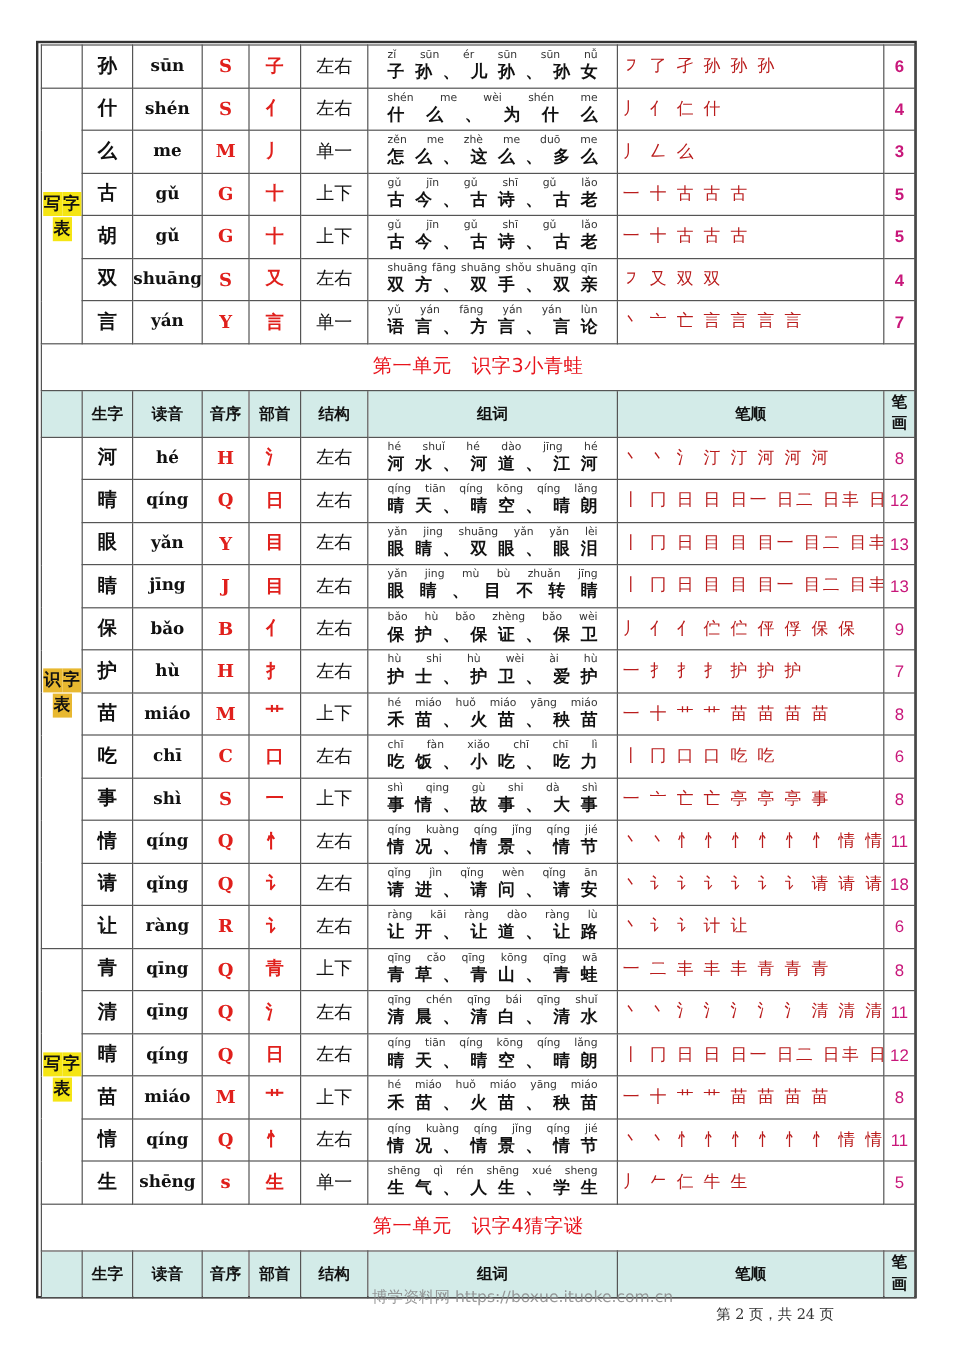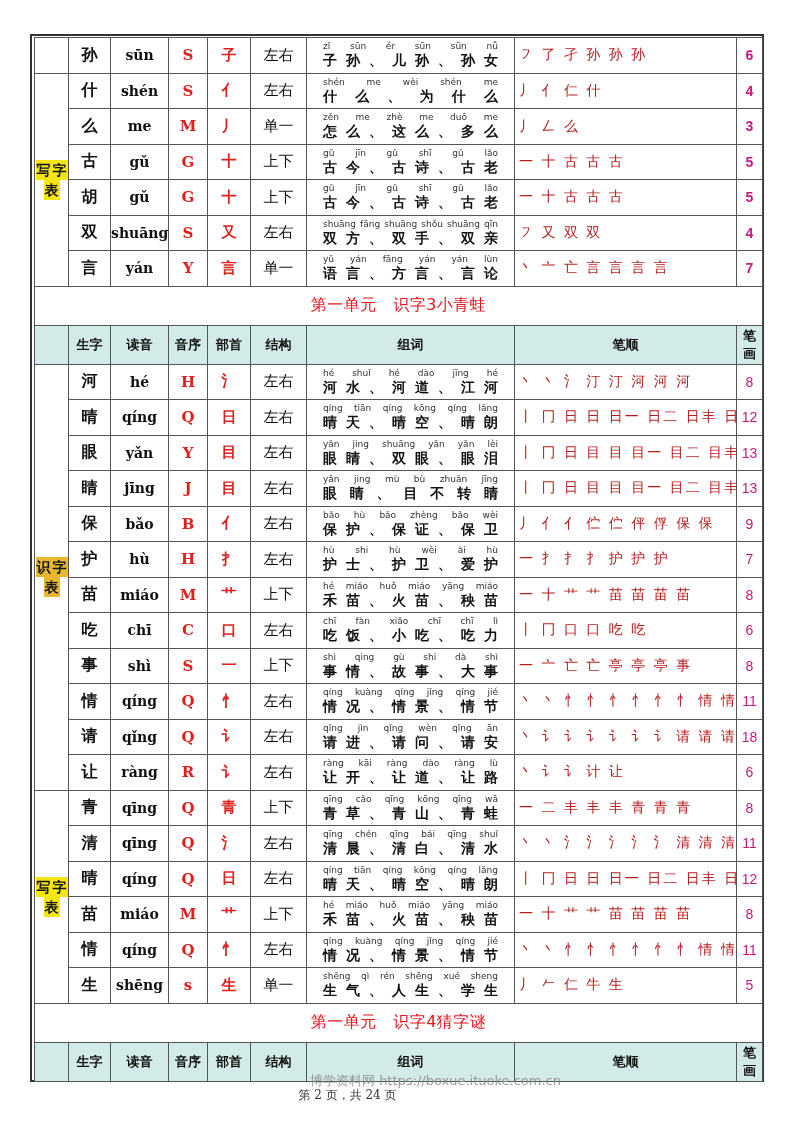--- a/index.html
+++ b/index.html
@@ -21,21 +21,21 @@
   .cnt { font-family:"Liberation Sans", sans-serif; font-size:14px; color:#c8177a; }
   .cnt.bold { font-weight:bold; }
   .side { vertical-align:middle; }
   .side-label { display:inline-block; background:#f5e514; font-family:"DejaVu Serif", serif; font-weight:bold; font-size:14px; line-height:20px; width:16px; color:#111; }
   .side-label.gold { background:#e8b830; }
   .title td { height:38px; background:#fff; }
   .title-text { font-family:"DejaVu Sans", sans-serif; font-weight:normal; font-size:16px; color:#e8141c; letter-spacing:0.5px; }
   .hdr td { background:#d3ebe8; height:38px; font-family:"DejaVu Sans", sans-serif; font-weight:bold; font-size:13px; color:#111; }
   .hdr .vert { font-size:13px; line-height:18px; }
   .watermark { position:absolute; left:0; width:799px; top:1072px; text-align:center; font-family:"DejaVu Sans", sans-serif; font-size:13px; color:#888; opacity:0.85;margin-left:36px; }
-  .pagenum { position:absolute; left:0; width:695px; top:1087px; text-align:center; font-family:"DejaVu Serif", serif; font-size:12px; color:#333; }
+  .pagenum { position:absolute; left:0; width:695px; top:1087px; text-align:right; font-family:"DejaVu Serif", serif; font-size:12px; color:#333; }
 </style>
 </head>
 <body>
 
 <div class="frame"></div>
 
 <div class="inner">
   <table>
     <colgroup>
       <col style="width:34px">

